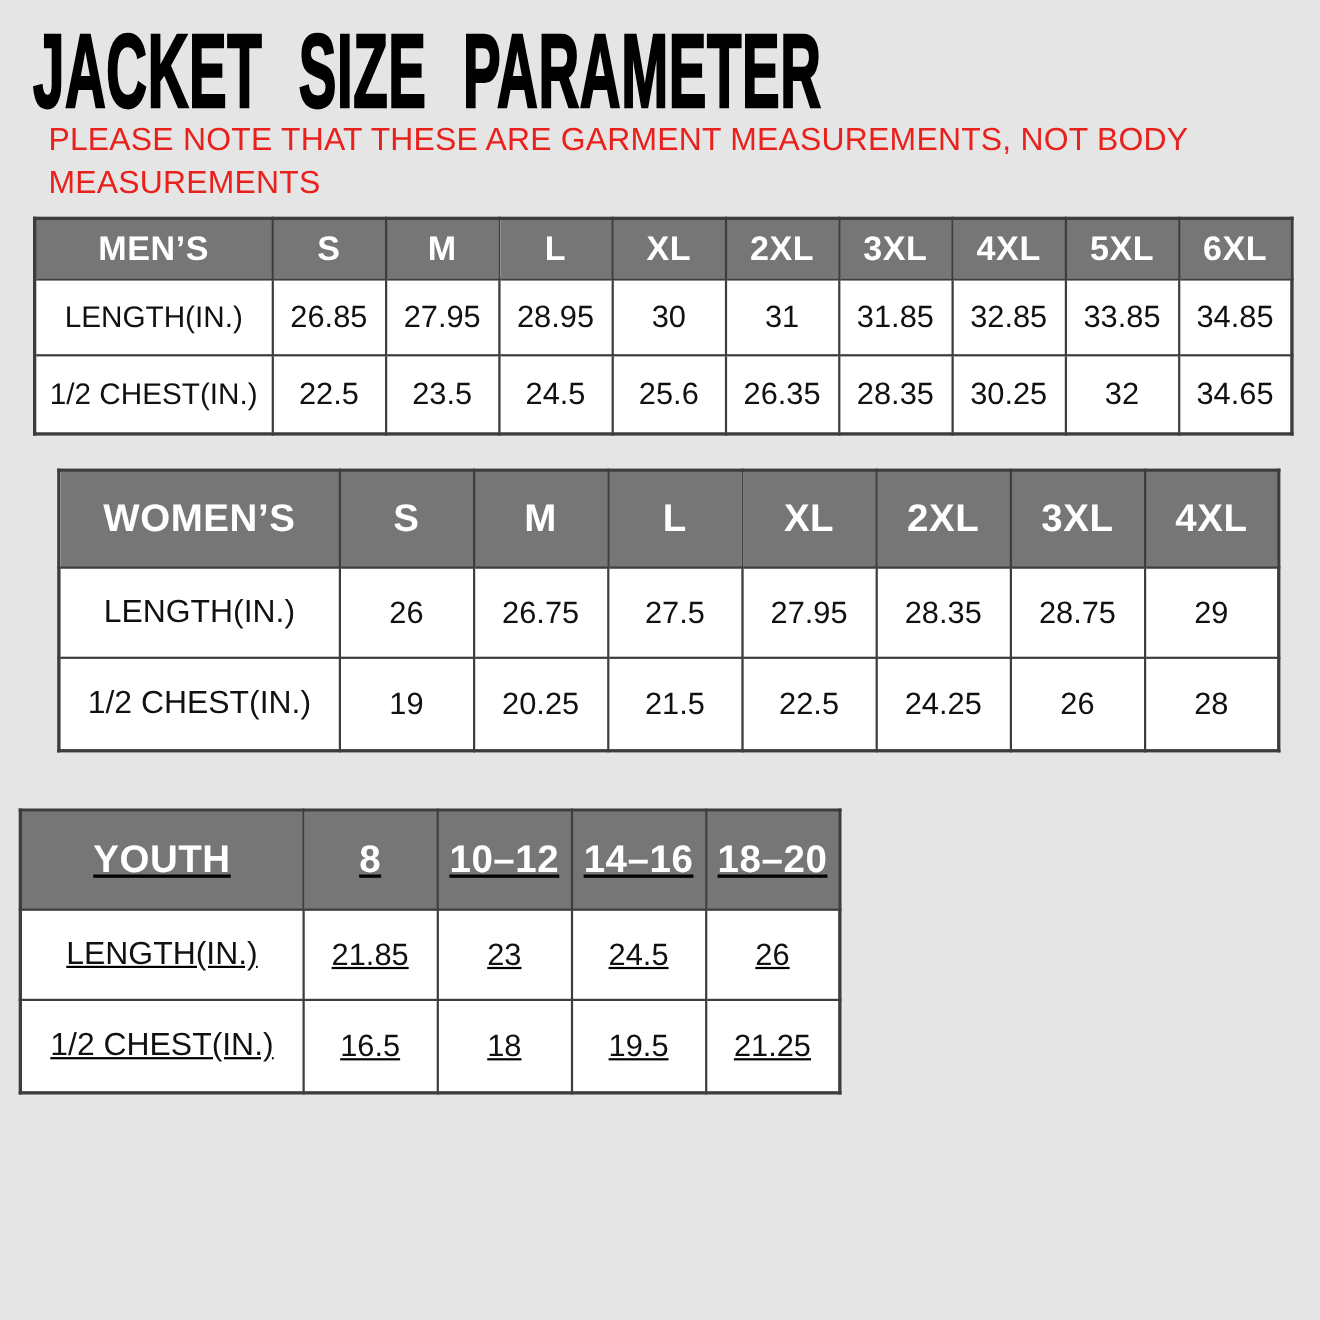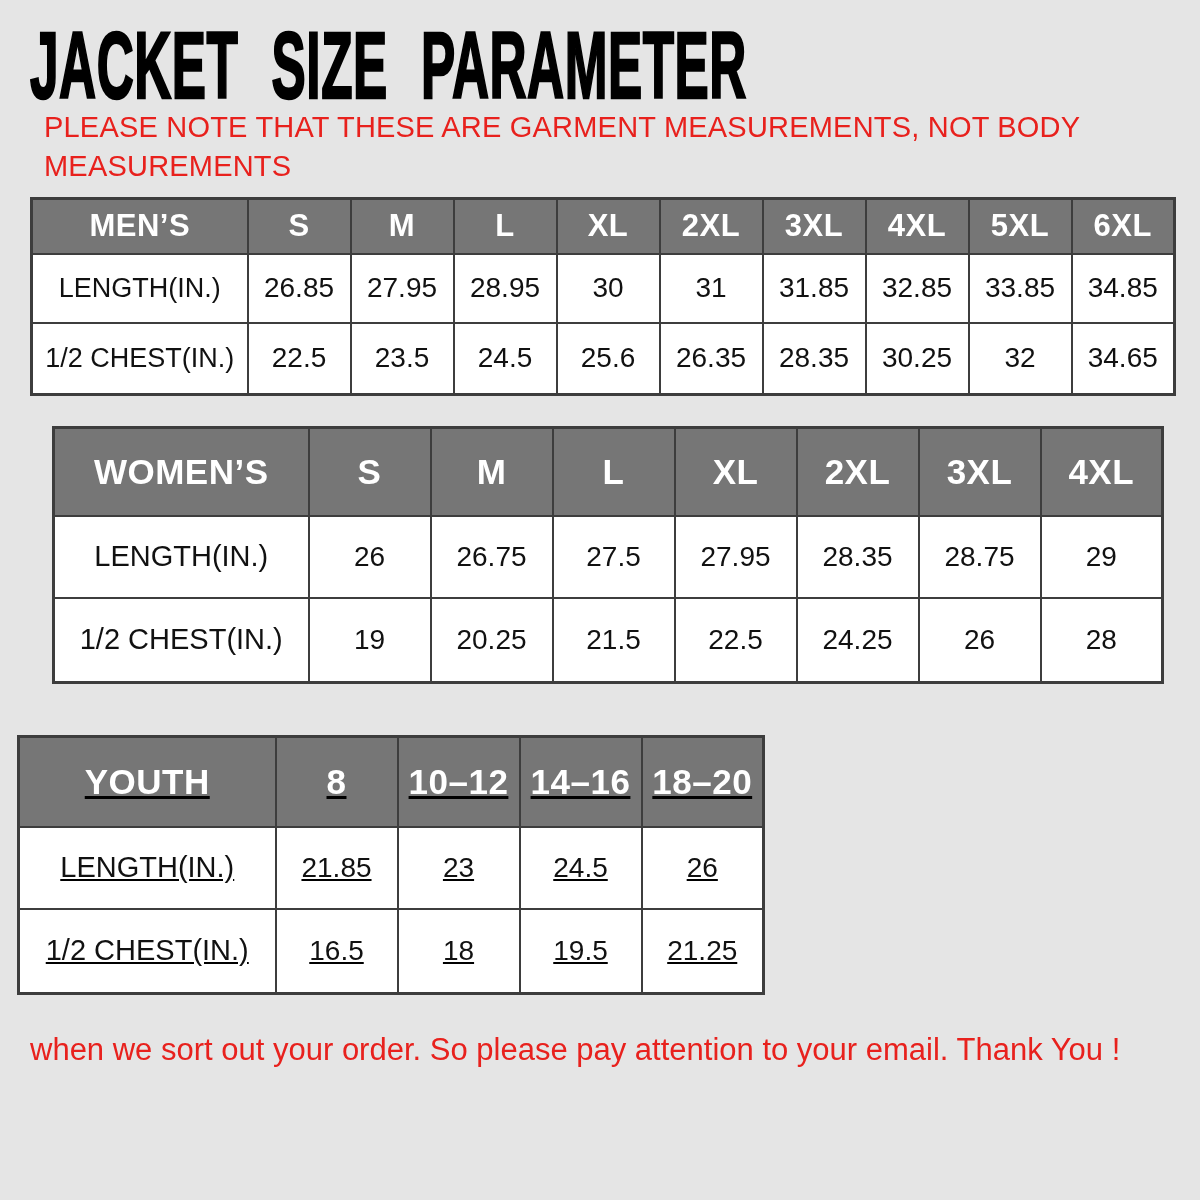--- a/index.html
+++ b/index.html
@@ -180,17 +180,16 @@
       <td class="label">1/2 CHEST(IN.)</td>
       <td>16.5</td>
       <td>18</td>
       <td>19.5</td>
       <td>21.25</td>
     </tr>
   </tbody>
     </table>
 
   <div class="para">
-    <div>when we sort out your order. So please pay attention to your email. Thank You !</div>
   </div>
 
 
 </div>
 
 </body></html>

